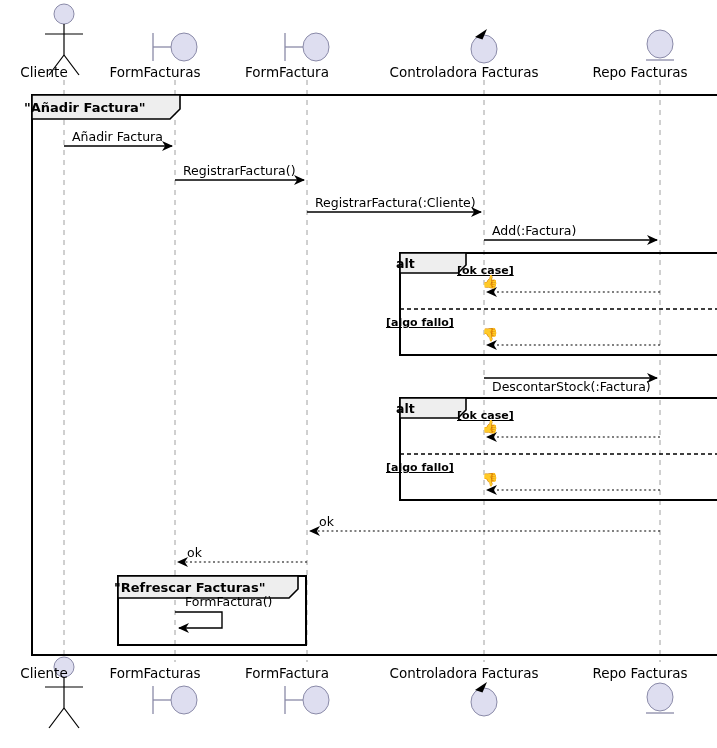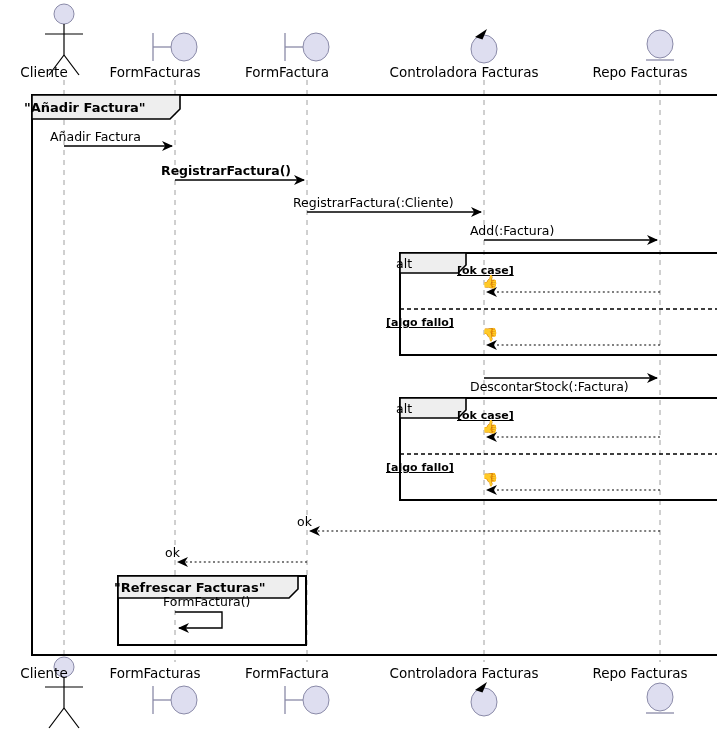--- a/index.html
+++ b/index.html
@@ -30,25 +30,26 @@
     white-space: nowrap;
     text-align: center;
     line-height: 1;
   }
   .msg-label {
     position: absolute;
     font-size: 12.5px;
     color: #000000;
     white-space: nowrap;
     line-height: 1;
+    margin-left: 22px;
   }
   .frag-title {
     position: absolute;
     font-size: 12.5px;
-    font-weight: normal;
+    font-weight: bold;
     color: #000000;
     white-space: nowrap;
     line-height: 1;
   }
   .guard-label {
     position: absolute;
     font-size: 11px;
     font-weight: bold;
     color: #000000;
     white-space: nowrap;
@@ -186,21 +187,21 @@
       <div class="participant-label" style="left: 540px; top: 667px; width: 200px;">Repo Facturas</div>
       <div class="group-title" style="left: 24px; top: 101px;">"Añadir Factura"</div>
       <div class="frag-title" style="left: 396px; top: 258px;">alt</div>
       <div class="guard-label" style="left: 457px; top: 265px;">[ok case]</div>
       <div class="guard-label" style="left: 386px; top: 317px;">[algo fallo]</div>
       <div class="frag-title" style="left: 396px; top: 403px;">alt</div>
       <div class="guard-label" style="left: 457px; top: 410px;">[ok case]</div>
       <div class="guard-label" style="left: 386px; top: 462px;">[algo fallo]</div>
       <div class="group-title" style="left: 114px; top: 581px;">"Refrescar Facturas"</div>
       <div class="msg-label" style="left: 50px; top: 131px;">Añadir Factura</div>
-      <div class="msg-label" style="left: 161px; top: 165px; font-weight: bold;">RegistrarFactura()</div>
+      <div class="msg-label" style="left: 161px; top: 165px;">RegistrarFactura()</div>
       <div class="msg-label" style="left: 293px; top: 197px;">RegistrarFactura(:Cliente)</div>
       <div class="msg-label" style="left: 470px; top: 225px;">Add(:Factura)</div>
       <div class="emoji" style="left: 482px; top: 275px;">👍</div>
       <div class="emoji" style="left: 482px; top: 328px;">👎</div>
       <div class="msg-label" style="left: 470px; top: 381px;">DescontarStock(:Factura)</div>
       <div class="emoji" style="left: 482px; top: 420px;">👍</div>
       <div class="emoji" style="left: 482px; top: 473px;">👎</div>
       <div class="msg-label" style="left: 297px; top: 516px;">ok</div>
       <div class="msg-label" style="left: 165px; top: 547px;">ok</div>
       <div class="msg-label" style="left: 163px; top: 596px;">FormFactura()</div>

